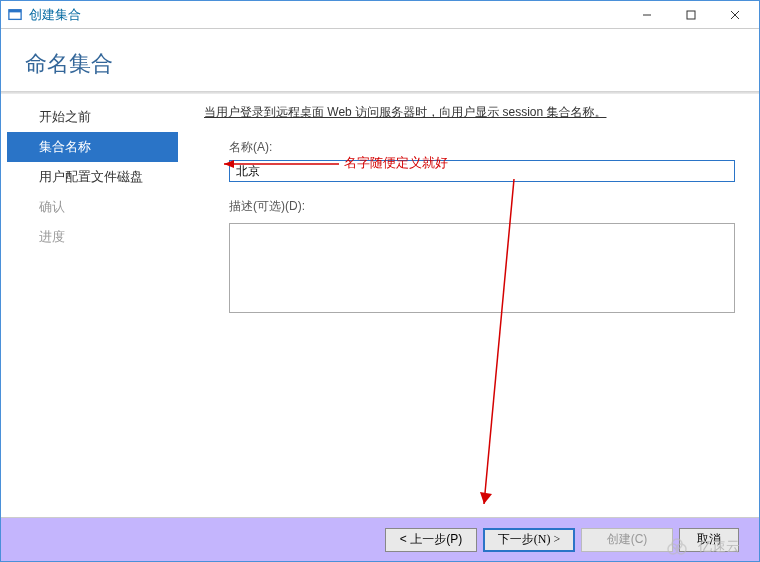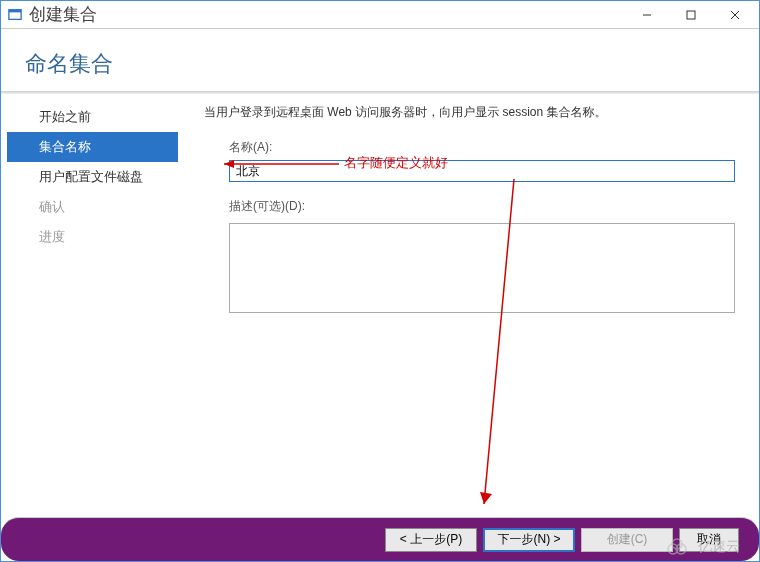--- a/index.html
+++ b/index.html
@@ -28,21 +28,21 @@
       padding: 0 2px 0 6px;
       border-bottom: 1px solid #ccc;
     }
     .titlebar-icon {
       width: 16px; height: 16px;
       display: inline-flex;
       align-items: center; justify-content: center;
       margin-right: 6px;
       color: #2a74c7;
     }
-    .titlebar-title { flex: 1; font-size: 17px; color: #404040; }
+    .titlebar-title { flex: 1; font-size: 13px; color: #0369a1; }
     .win-controls { display: flex; }
     .win-btn {
       width: 44px; height: 28px;
       display: flex; align-items: center; justify-content: center;
       color: #333; font-size: 12px;
       cursor: pointer;
     }
     .header {
       padding: 20px 24px 8px 24px;
     }
@@ -78,20 +78,21 @@
     }
     .content {
       flex: 1;
       padding: 10px 24px 0 20px;
       position: relative;
     }
     .intro {
       font-size: 12px;
       color: #333;
       margin-bottom: 18px;
+      text-decoration: underline;
     }
     .field-label {
       font-size: 12px;
       color: #555;
       margin-bottom: 4px;
     }
     .text-input {
       width: 100%;
       border: 1px solid #2a74c7;
       padding: 3px 6px;
@@ -122,36 +123,36 @@
       pointer-events: none;
     }
     .footer {
       height: 44px;
       border-top: 1px solid #ccc;
       display: flex;
       align-items: center;
       justify-content: flex-end;
       padding: 0 20px;
       gap: 6px;
-      background: #701a75;
-      border-radius: 18px;
+      background: #c4b5fd;
     }
     .btn {
       min-width: 92px;
       height: 24px;
       border: 1px solid #888;
       background: #e9e9e9;
       font-size: 12px;
       padding: 0 10px;
       cursor: pointer;
       font-family: inherit;
     }
     .btn.primary {
       border: 2px solid #2a74c7;
       background: #e9e9e9;
+      font-family: Liberation Serif, serif;
     }
     .btn:disabled {
       color: #999;
       border-color: #bbb;
       cursor: default;
     }
     .watermark {
       position: absolute;
       right: 20px;
       bottom: 6px;

